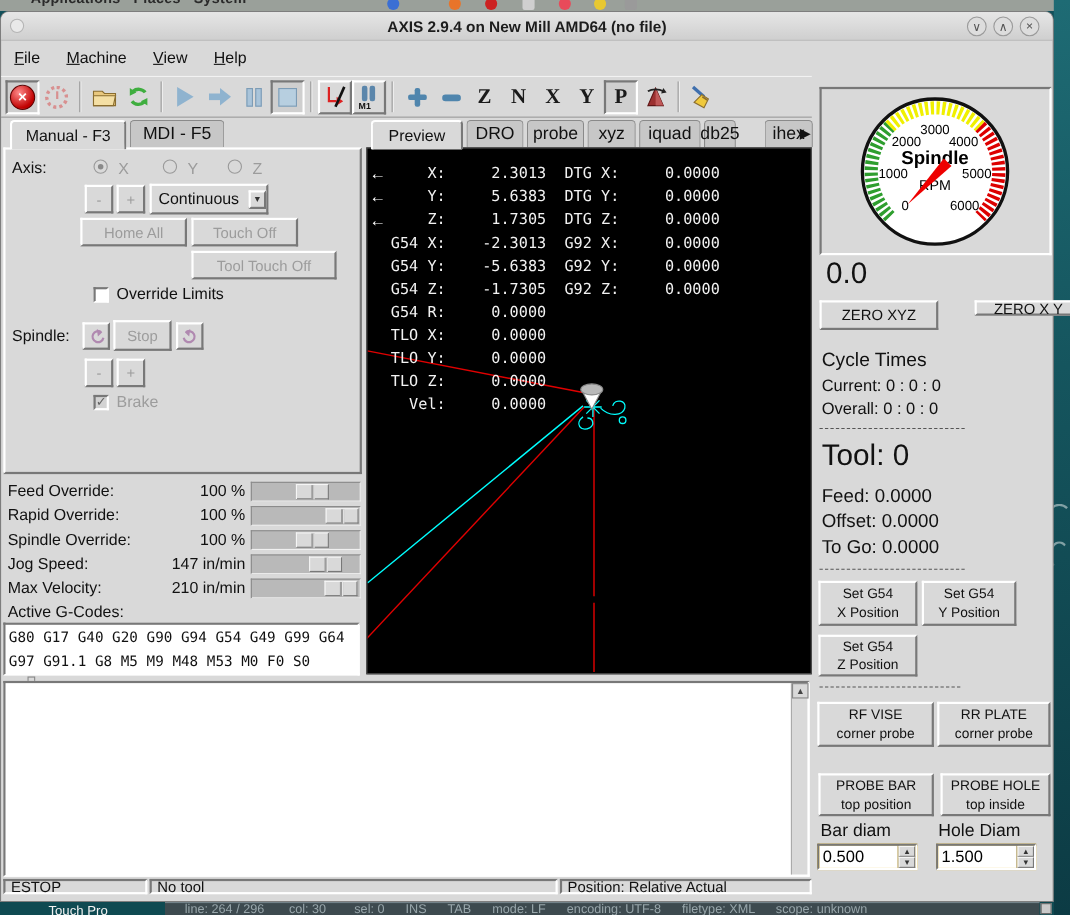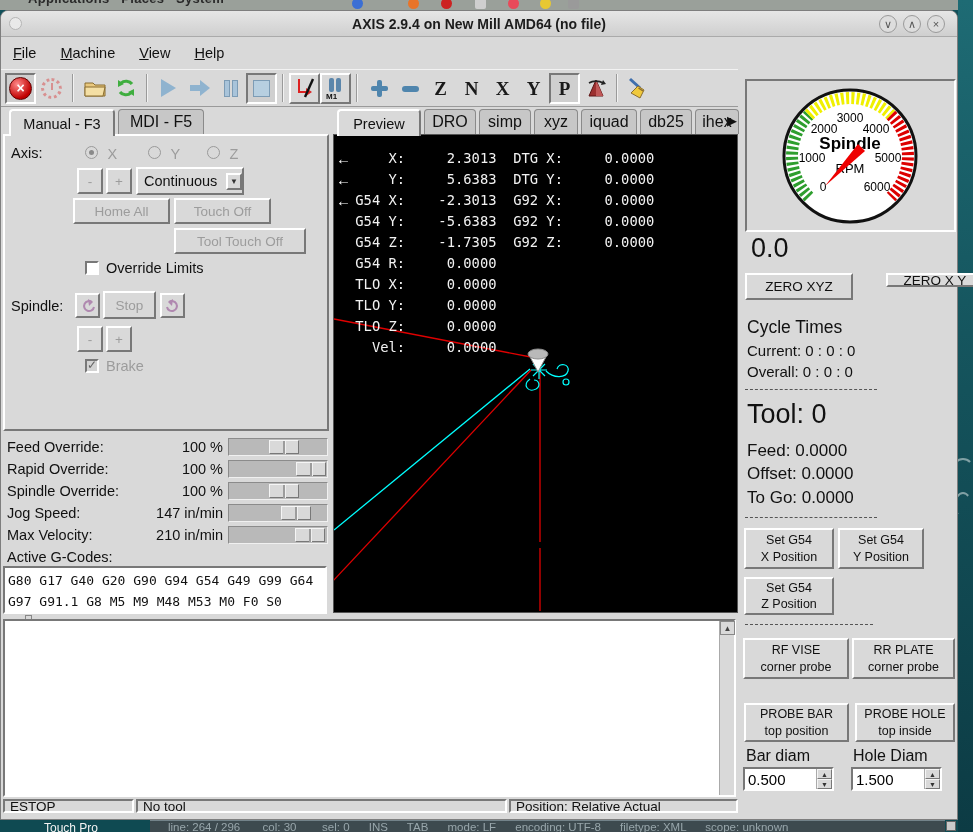--- a/index.html
+++ b/index.html
@@ -342,24 +342,24 @@
 
     <div class="abs" style="left:6px;top:538px;font-size:14.5px;">Active G-Codes:</div>
     <div class="abs sunken mono" style="left:2px;top:555px;width:324px;height:48px;background:#fff;font-size:13px;line-height:21px;padding:2px 0 0 3px;">
       <div>G80 G17 G40 G20 G90 G94 G54 G49 G99 G64</div>
       <div>G97 G91.1 G8 M5 M9 M48 M53 M0 F0 S0</div>
     </div>
     <div class="sash" style="left:24px;top:604px;"></div>
 
     <div class="tab sel" style="left:336px;width:84px;">Preview</div>
     <div class="tab" style="left:423px;width:52px;">DRO</div>
-    <div class="tab" style="left:478px;width:52px;">simp</div>
+    <div class="tab" style="left:478px;width:52px;">probe</div>
     <div class="tab" style="left:533px;width:44px;">xyz</div>
     <div class="tab" style="left:580px;width:56px;">iquad</div>
-    <div class="tab" style="left:639px;width:52px;">db25</div>
+    <div class="tab" style="left:639px;width:29px;">db25</div>
     <div class="tab" style="left:694px;width:44px;">ihex</div>
     <div class="abs" style="left:726px;top:102px;font-size:13px;z-index:3;">▶</div>
 
     <div class="abs" id="preview-black">
       <svg width="405" height="479" viewBox="0 0 405 479" style="position:absolute;left:0;top:0;">
         <line x1="0" y1="184" x2="202" y2="223" stroke="#e00000" stroke-width="1.3"></line>
         <line x1="196" y1="234" x2="0" y2="395" stroke="#00ffff" stroke-width="1.3"></line>
         <line x1="197" y1="235" x2="-2" y2="447" stroke="#e00000" stroke-width="1.3"></line>
         <line x1="206" y1="233" x2="206" y2="407" stroke="#e00000" stroke-width="1.3"></line>
         <line x1="206" y1="413" x2="206" y2="476" stroke="#e00000" stroke-width="1.3"></line>
@@ -371,20 +371,21 @@
 
         <polygon points="195,220 213,220 204,237" fill="#ffffff" stroke="#8a8a8a"></polygon>
         <ellipse cx="204" cy="219" rx="10" ry="5" fill="#b9b9b9" stroke="#8a8a8a"></ellipse>
       </svg>
       <span class="home-arrow" style="top:13px;">←</span>
       <span class="home-arrow" style="top:34px;">←</span>
       <span class="home-arrow" style="top:55px;">←</span>
       <div class="abs" style="left:13px;top:13px;">
         <div class="dro-line">     X:     2.3013  DTG X:     0.0000</div>
         <div class="dro-line">     Y:     5.6383  DTG Y:     0.0000</div>
+        <div class="dro-line">     Z:     1.7305  DTG Z:     0.0000</div>
         <div class="dro-line"> G54 X:    -2.3013  G92 X:     0.0000</div>
         <div class="dro-line"> G54 Y:    -5.6383  G92 Y:     0.0000</div>
         <div class="dro-line"> G54 Z:    -1.7305  G92 Z:     0.0000</div>
         <div class="dro-line"> G54 R:     0.0000</div>
         <div class="dro-line"> TLO X:     0.0000</div>
         <div class="dro-line"> TLO Y:     0.0000</div>
         <div class="dro-line"> TLO Z:     0.0000</div>
         <div class="dro-line">   Vel:     0.0000</div>
       </div>
     </div>

